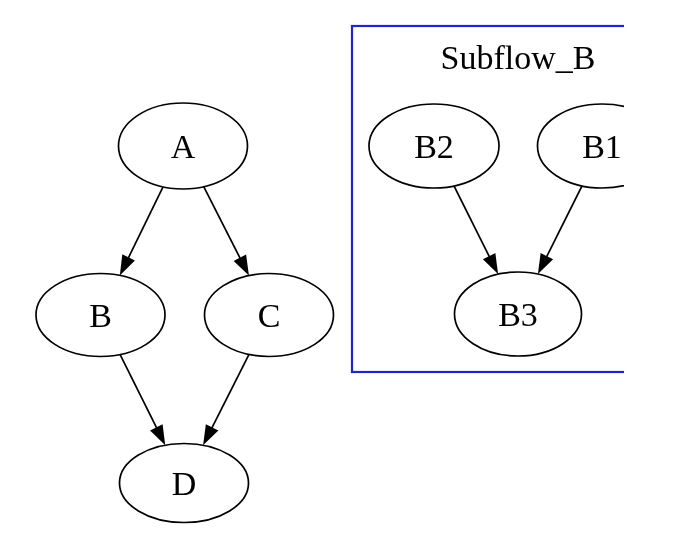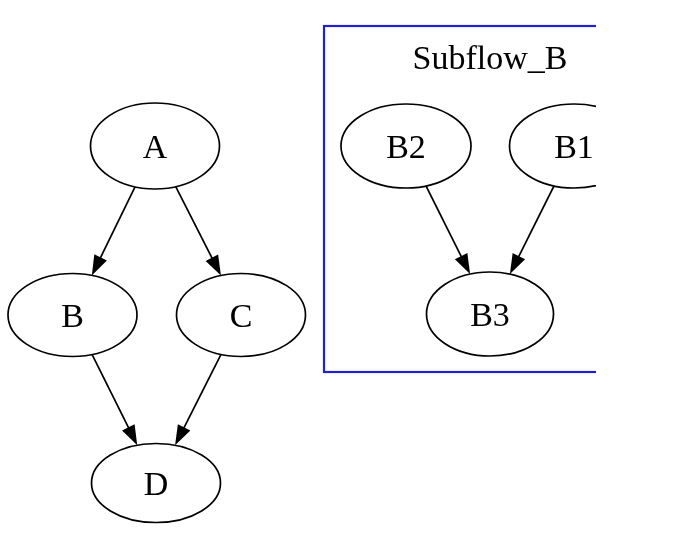--- a/index.html
+++ b/index.html
@@ -6,20 +6,21 @@
     margin: 0;
     padding: 0;
     background: #ffffff;
   }
   .canvas-wrap {
     position: relative;
     width: 596px;
     height: 533px;
     background: #ffffff;
     overflow: hidden;
+    padding-left: 28px;
   }
   svg text {
     font-family: "Liberation Serif", "DejaVu Serif", serif;
     fill: #000000;
   }
 </style>
 </head>
 <body>
 
 <div class="canvas-wrap">

